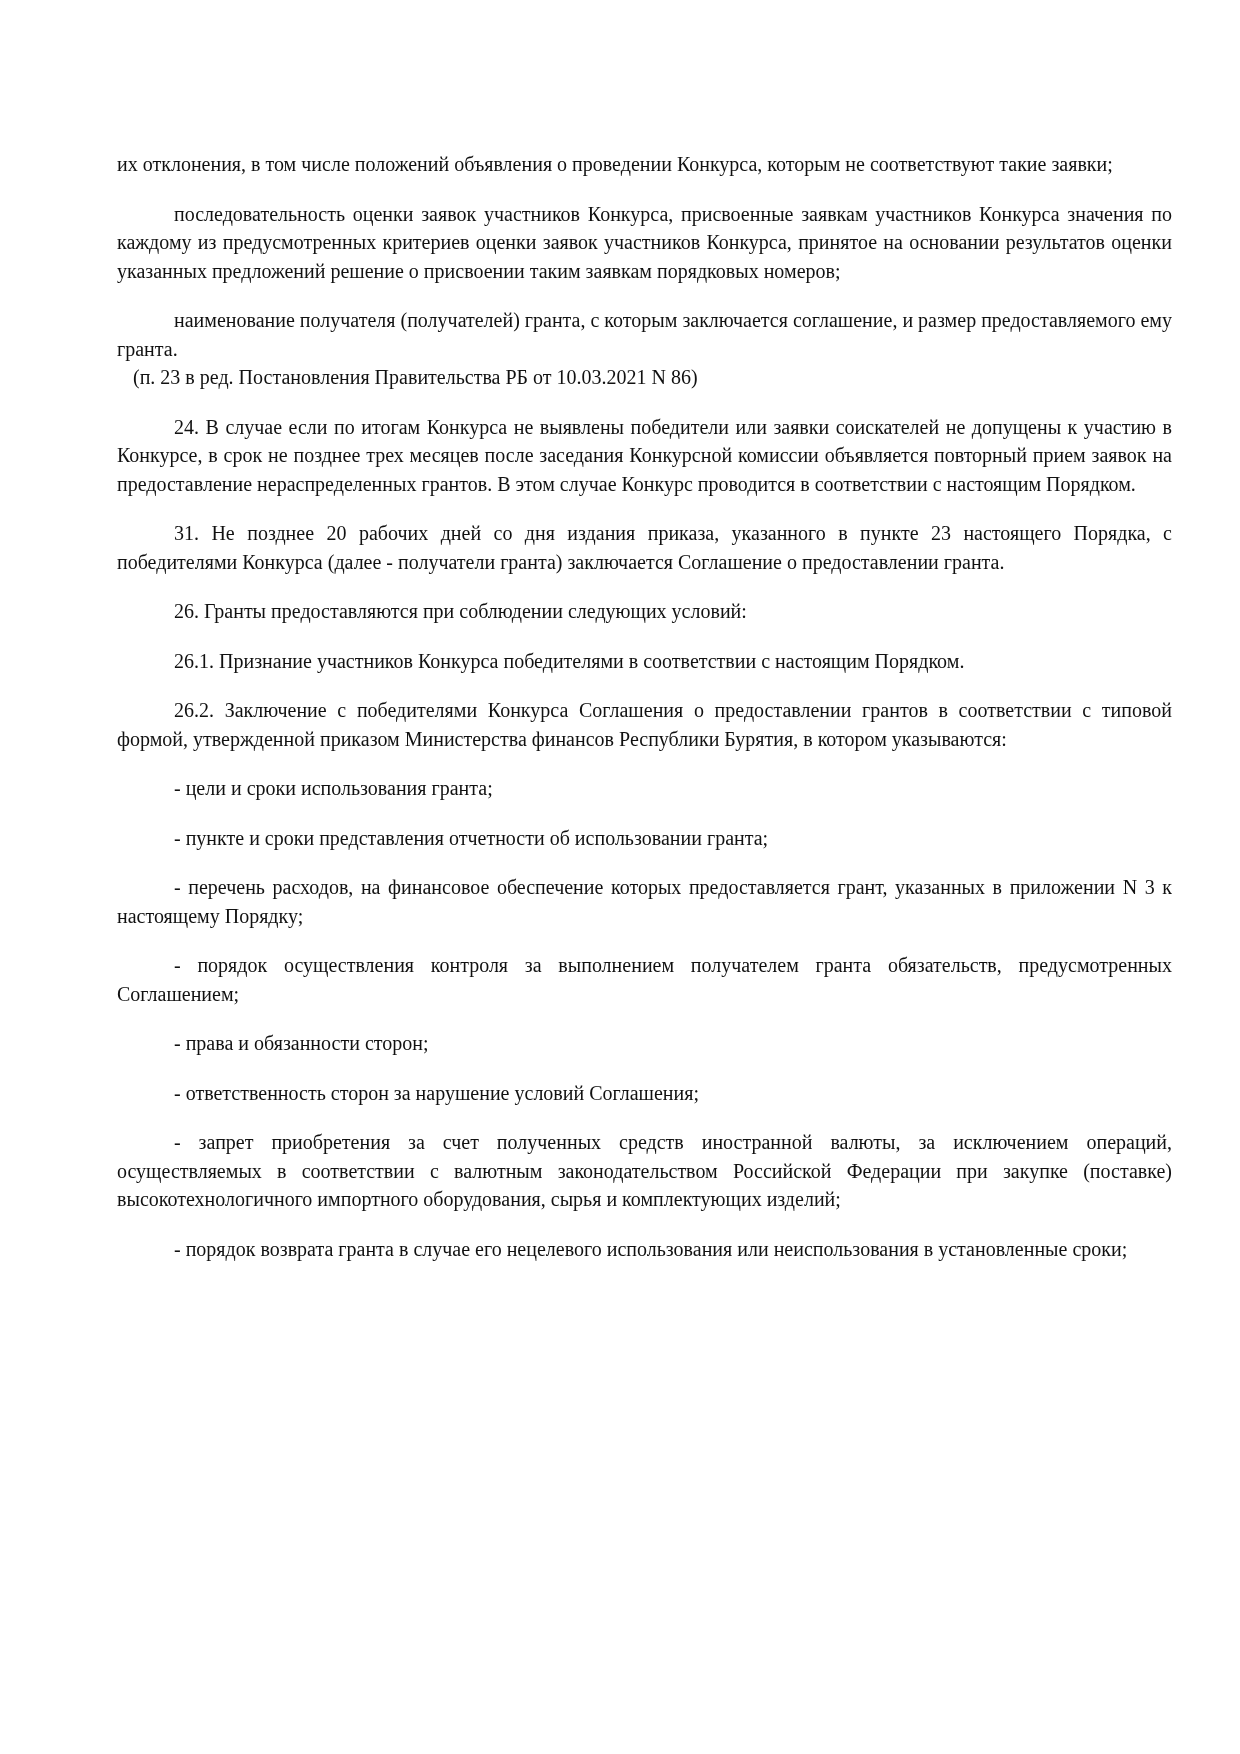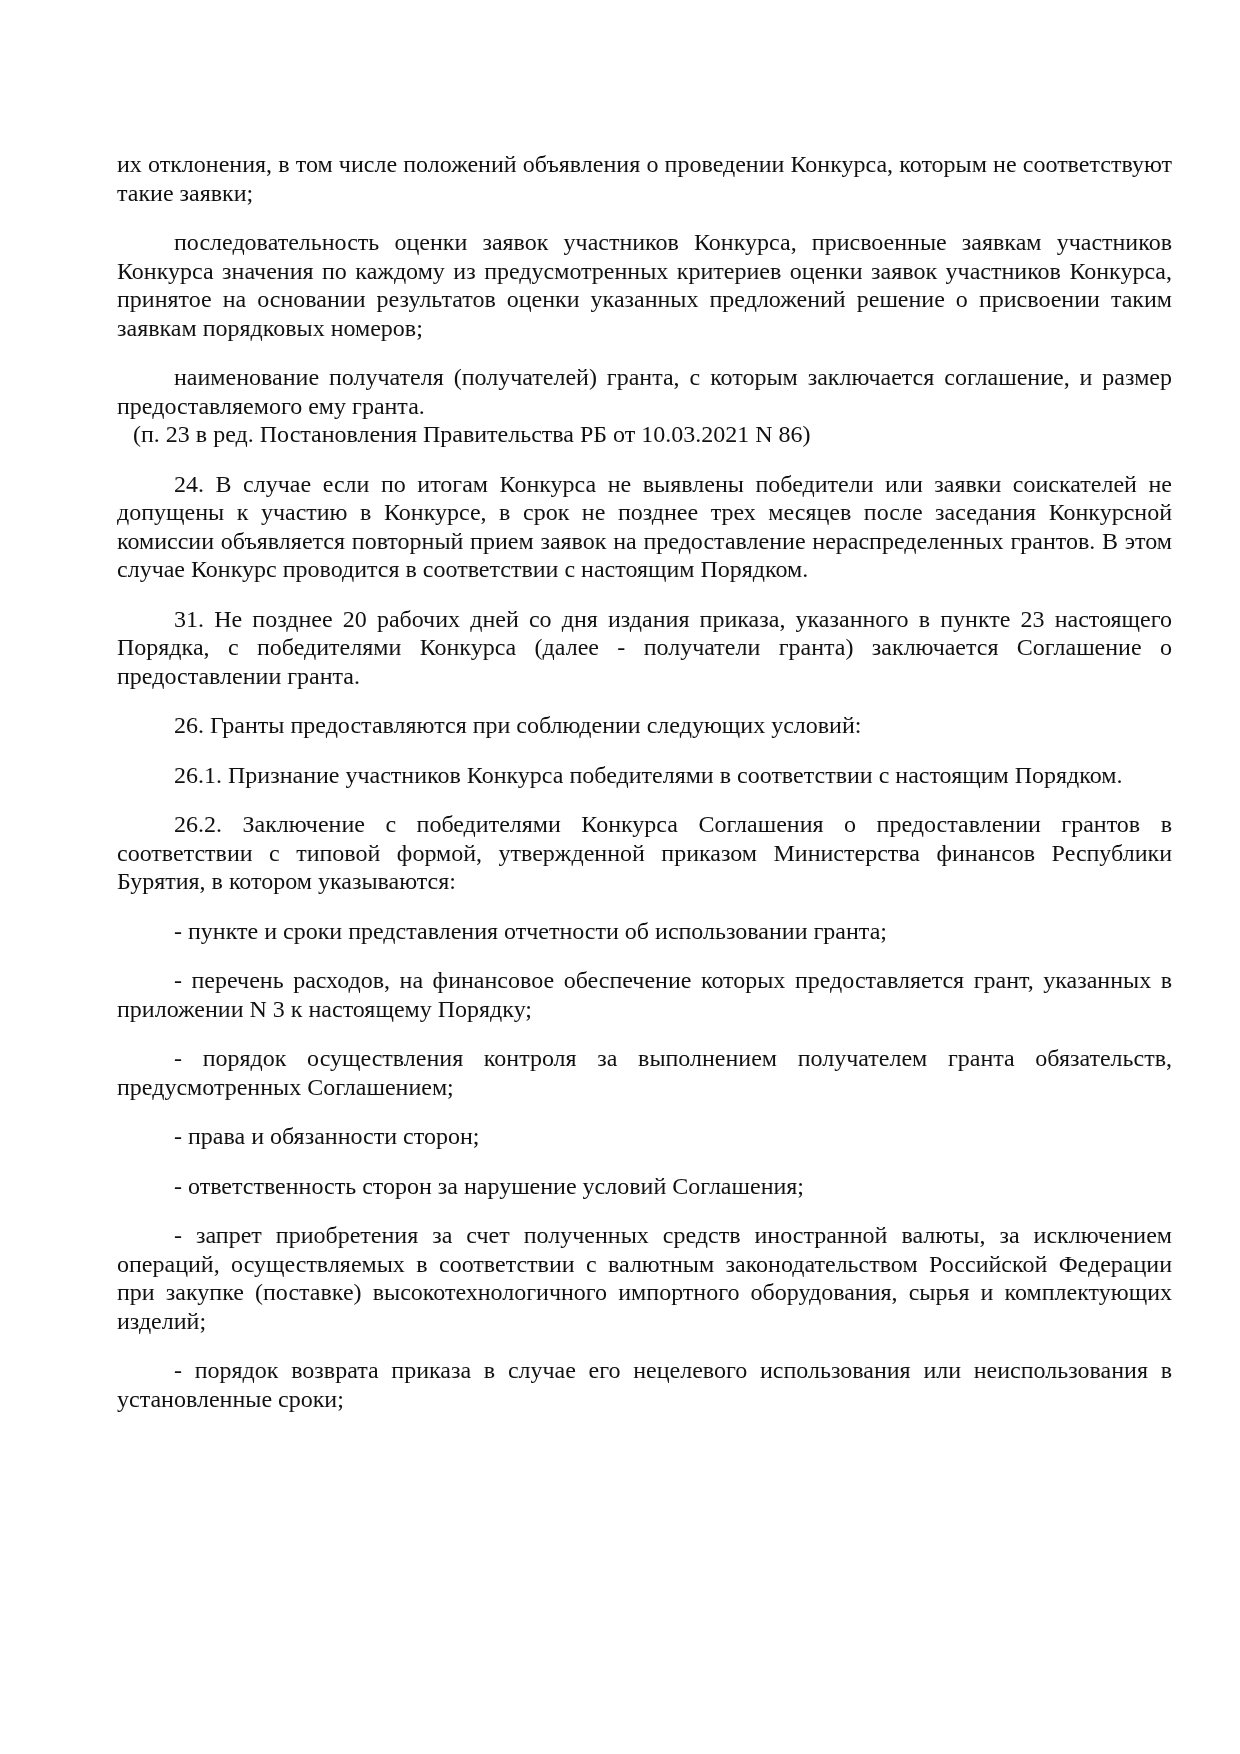--- a/index.html
+++ b/index.html
@@ -15,21 +15,21 @@
       font-family: "Liberation Serif", "DejaVu Serif", serif;
       color: #111111;
     }
     .page {
       position: absolute;
       left: 117px;
       top: 150px;
       width: 1055px;
     }
     .para {
-      font-size: 24px;
+      font-size: 20px;
       line-height: 28.5px;
       text-align: justify;
       margin: 0 0 21px 0;
     }
     .para.indent {
       text-indent: 57px;
     }
     .para.note {
       margin-top: -21px;
       text-indent: 0;
@@ -42,20 +42,21 @@
 <div class="page">
   <p class="para">их отклонения, в том числе положений объявления о проведении Конкурса, которым не соответствуют такие заявки;</p>
   <p class="para indent">последовательность оценки заявок участников Конкурса, присвоенные заявкам участников Конкурса значения по каждому из предусмотренных критериев оценки заявок участников Конкурса, принятое на основании результатов оценки указанных предложений решение о присвоении таким заявкам порядковых номеров;</p>
   <p class="para indent">наименование получателя (получателей) гранта, с которым заключается соглашение, и размер предоставляемого ему гранта.</p>
   <p class="para note">(п. 23 в ред. Постановления Правительства РБ от 10.03.2021 N 86)</p>
   <p class="para indent">24. В случае если по итогам Конкурса не выявлены победители или заявки соискателей не допущены к участию в Конкурсе, в срок не позднее трех месяцев после заседания Конкурсной комиссии объявляется повторный прием заявок на предоставление нераспределенных грантов. В этом случае Конкурс проводится в соответствии с настоящим Порядком.</p>
   <p class="para indent">31. Не позднее 20 рабочих дней со дня издания приказа, указанного в пункте 23 настоящего Порядка, с победителями Конкурса (далее - получатели гранта) заключается Соглашение о предоставлении гранта.</p>
   <p class="para indent">26. Гранты предоставляются при соблюдении следующих условий:</p>
   <p class="para indent">26.1. Признание участников Конкурса победителями в соответствии с настоящим Порядком.</p>
   <p class="para indent">26.2. Заключение с победителями Конкурса Соглашения о предоставлении грантов в соответствии с типовой формой, утвержденной приказом Министерства финансов Республики Бурятия, в котором указываются:</p>
+  <p class="para indent">- цели и сроки использования гранта;</p>
   <p class="para indent">- пункте и сроки представления отчетности об использовании гранта;</p>
   <p class="para indent">- перечень расходов, на финансовое обеспечение которых предоставляется грант, указанных в приложении N 3 к настоящему Порядку;</p>
   <p class="para indent">- порядок осуществления контроля за выполнением получателем гранта обязательств, предусмотренных Соглашением;</p>
   <p class="para indent">- права и обязанности сторон;</p>
   <p class="para indent">- ответственность сторон за нарушение условий Соглашения;</p>
   <p class="para indent">- запрет приобретения за счет полученных средств иностранной валюты, за исключением операций, осуществляемых в соответствии с валютным законодательством Российской Федерации при закупке (поставке) высокотехнологичного импортного оборудования, сырья и комплектующих изделий;</p>
-  <p class="para indent">- порядок возврата приказа в случае его нецелевого использования или неиспользования в установленные сроки;</p>
+  <p class="para indent">- порядок возврата гранта в случае его нецелевого использования или неиспользования в установленные сроки;</p>
 </div>
 
 </body></html>

